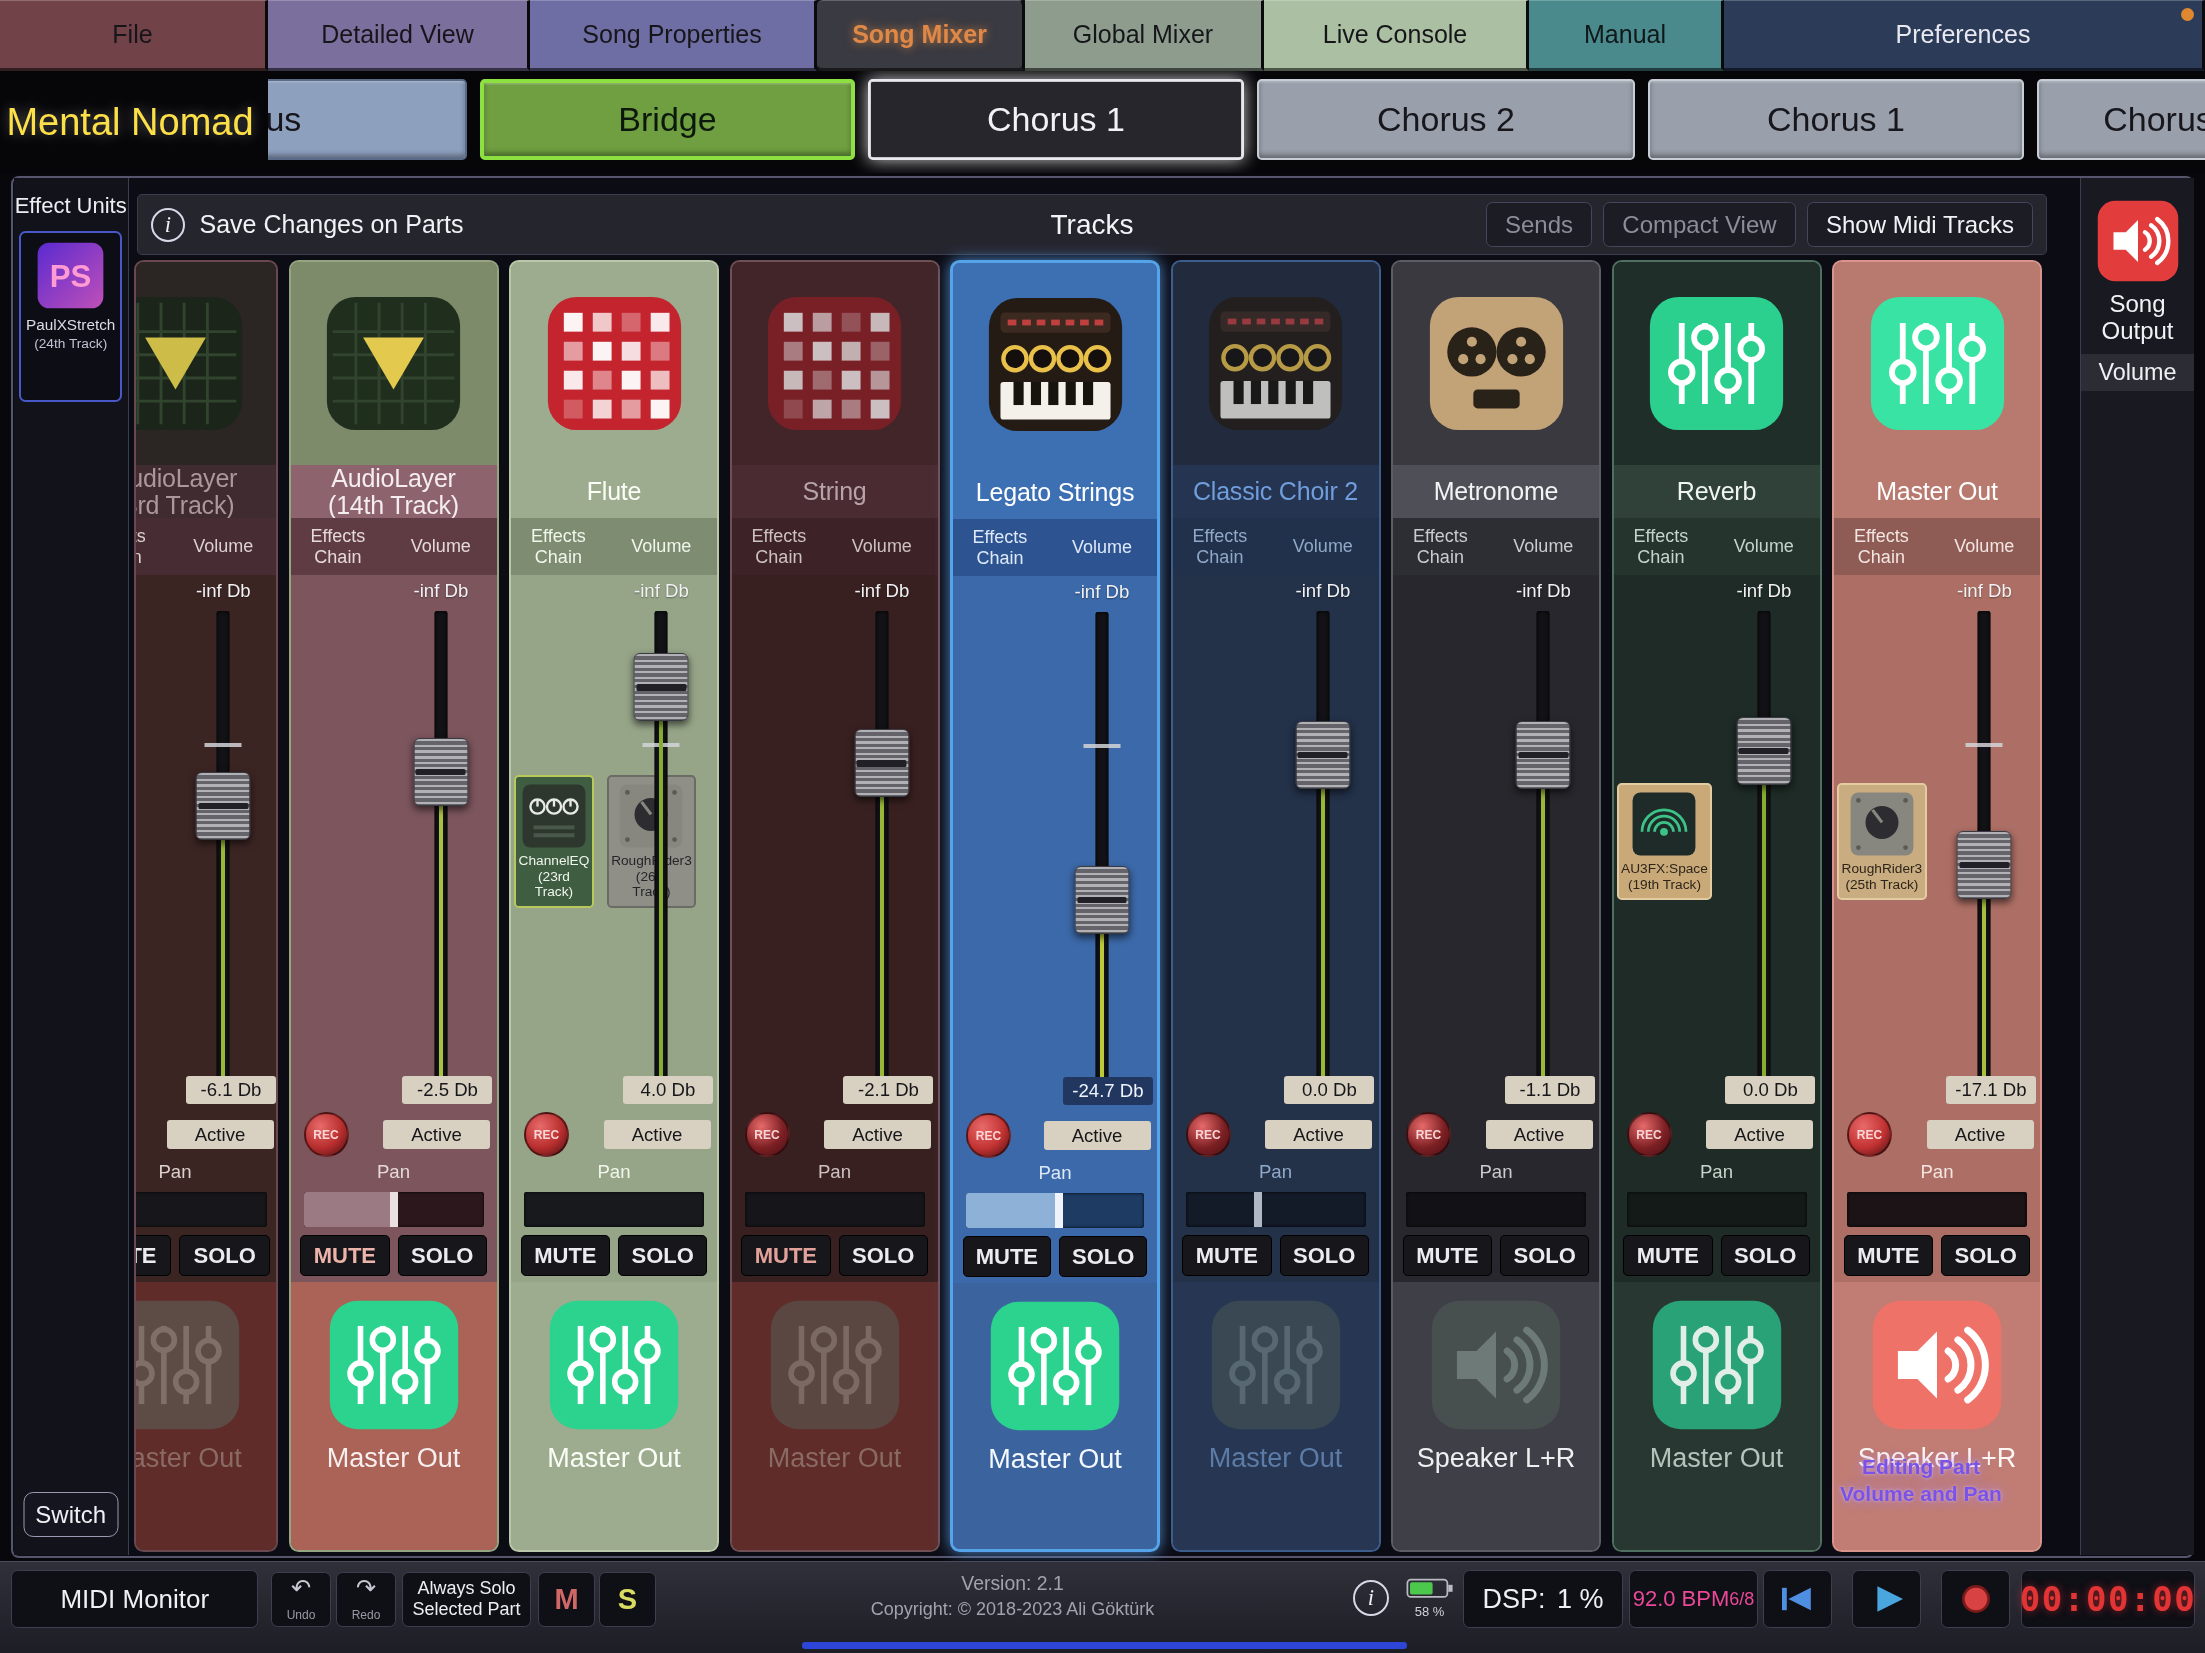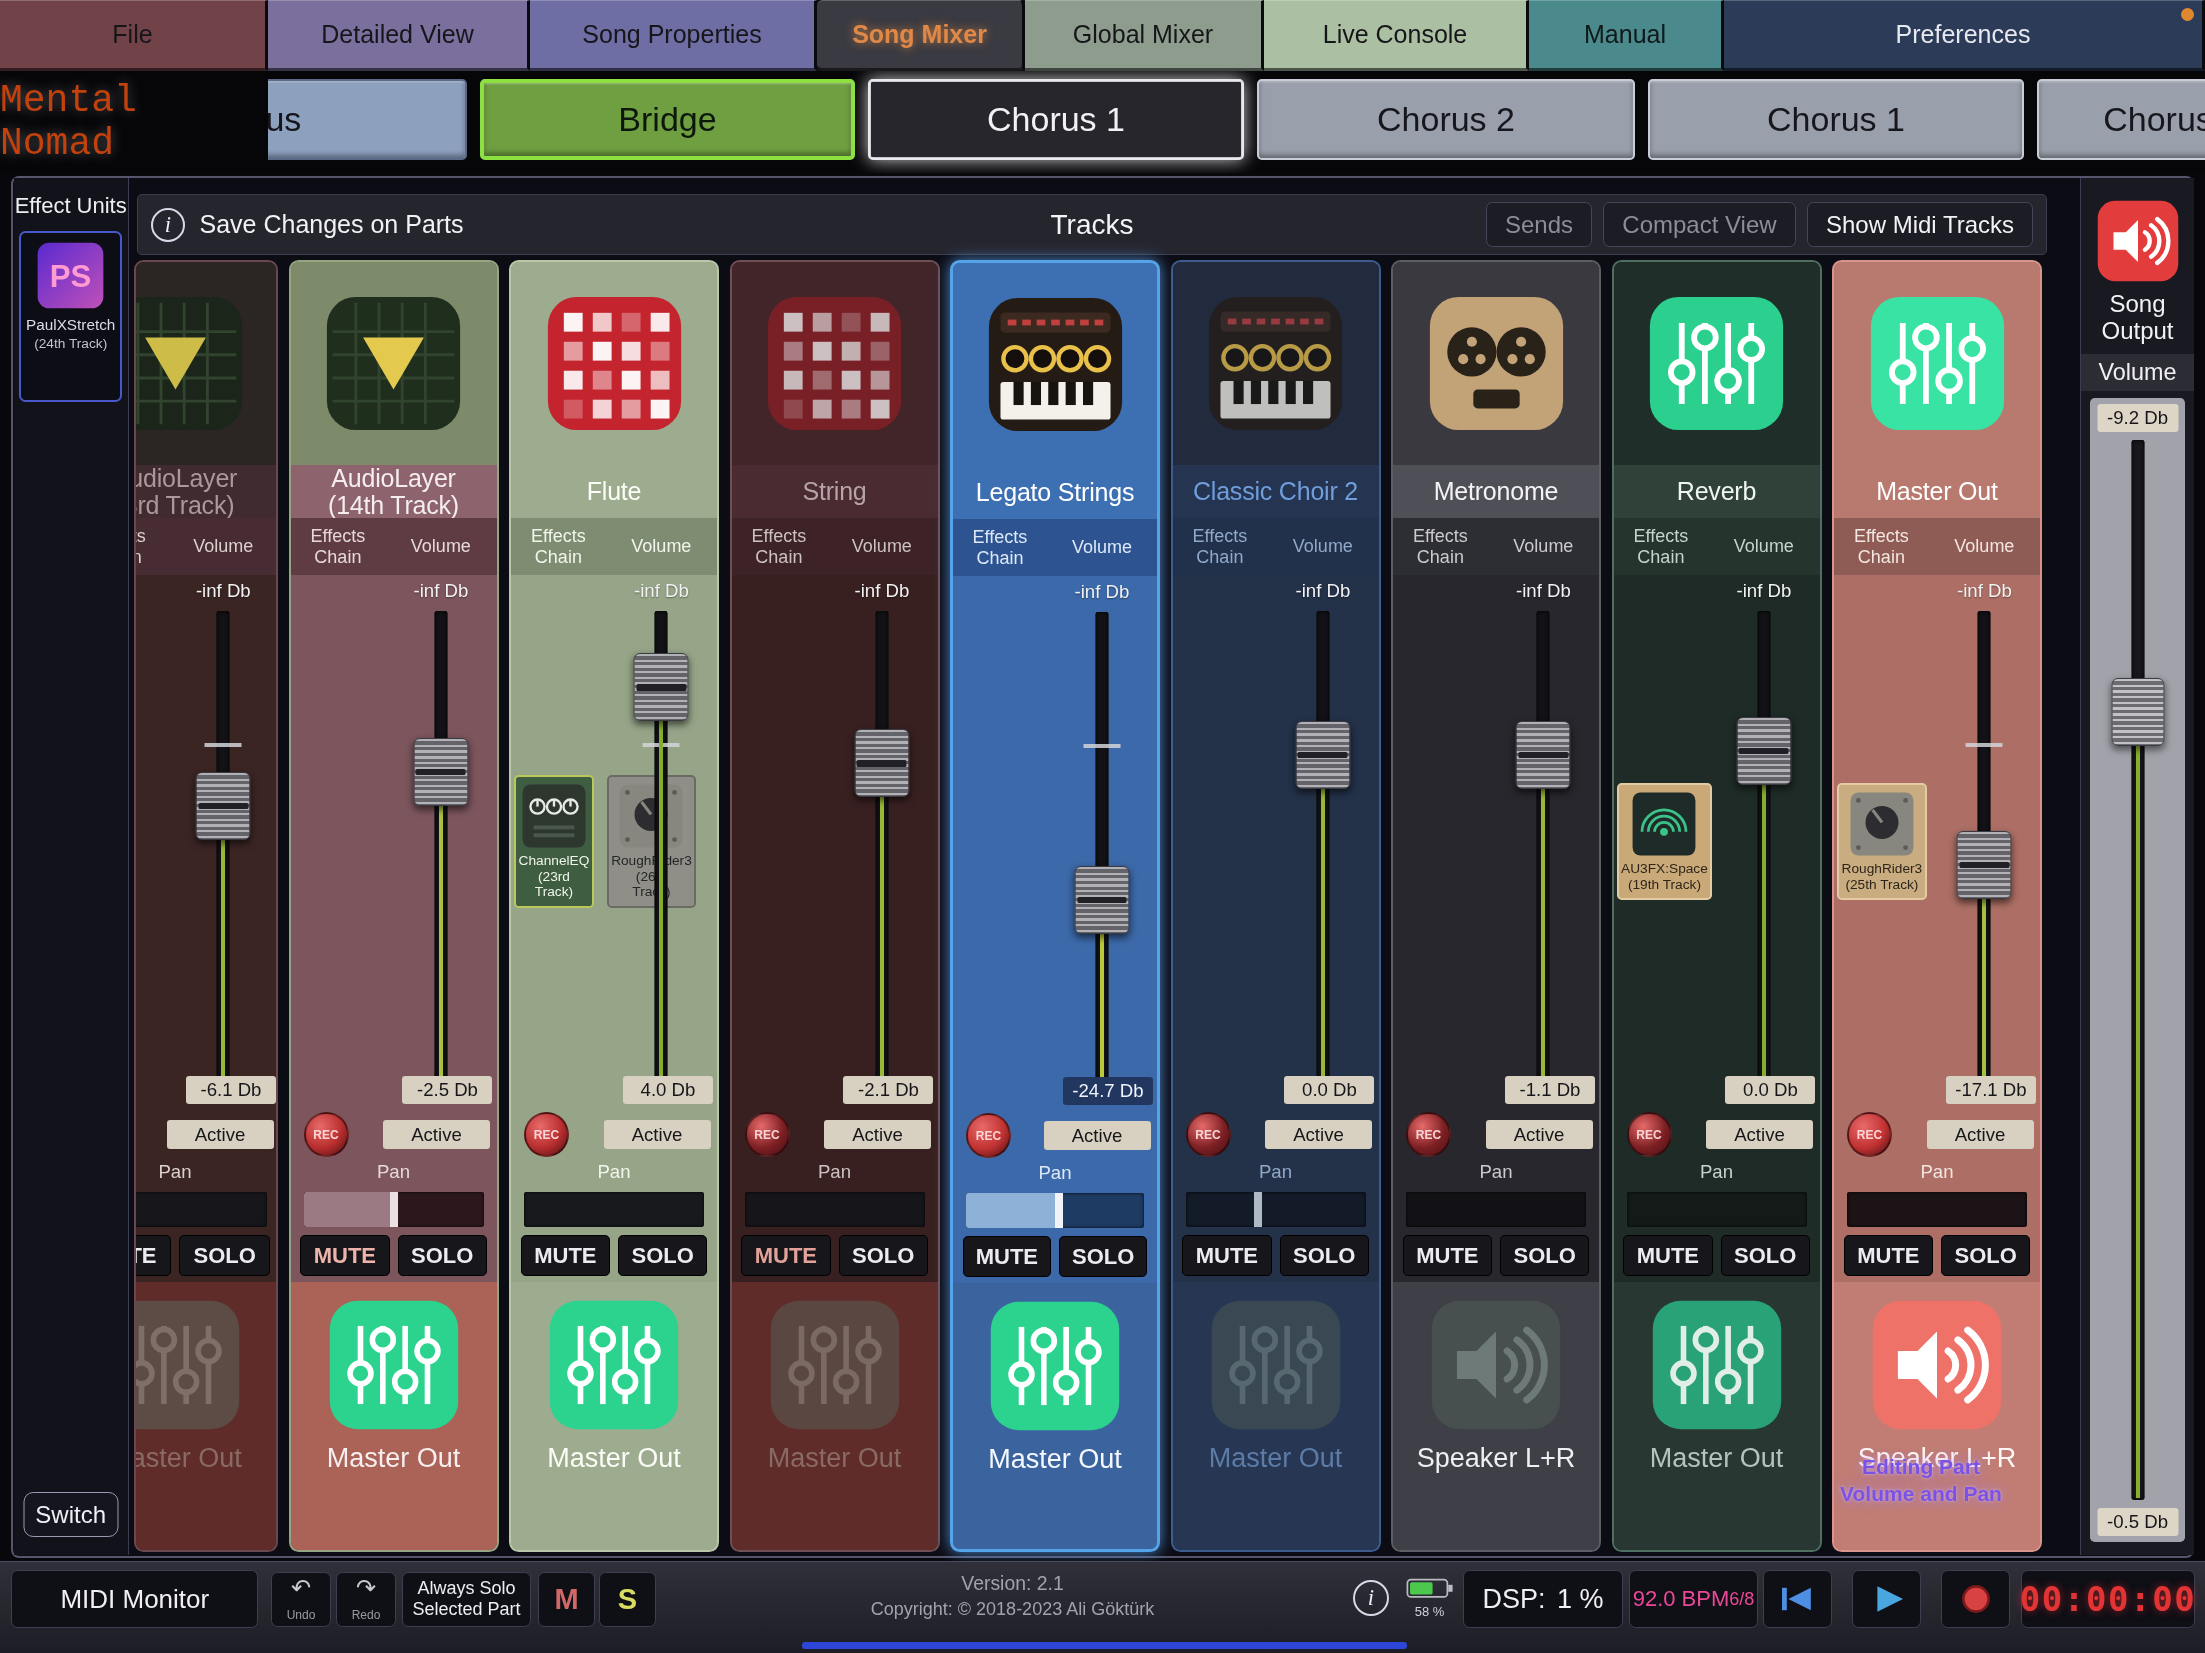--- a/index.html
+++ b/index.html
@@ -17,21 +17,21 @@
 #menu-tabs .menu-tab:nth-child(5){width:239px}
 #menu-tabs .menu-tab:nth-child(6){width:265px}
 #menu-tabs .menu-tab:nth-child(7){width:195px}
 #menu-tabs .menu-tab:nth-child(8){flex:1}
 .menu-tab.selected{text-shadow:0 0 9.7px rgba(235,150,70,.7);font-weight:bold}
 .record-dot{position:absolute;top:8px;right:11.3px;width:13px;height:13px;border-radius:50%}
 
 
 .parts-row{position:absolute;left:0;top:71px;width:2205px;height:102px;background:#060609}
 .brand{position:absolute;left:0;top:0;width:260px;height:102px;display:flex;align-items:center;justify-content:center;
-  color:#c2410c;font-family:Liberation Mono, monospace;font-size:38px;text-shadow:0 0 13px rgba(255,255,255,.35);z-index:5;background:#060609}
+  color:#fde047;font-family:Liberation Sans, sans-serif;font-size:38px;text-shadow:0 0 13px rgba(255,255,255,.35);z-index:5;background:#060609}
 #part-tabs{position:absolute;left:268px;right:0;top:0;bottom:0;display:flex;gap:13px;padding:8px 0 13px 0;overflow:hidden}
 .part-tab{display:flex;align-items:center;justify-content:center;font-size:34px;border-radius:4.8px;overflow:hidden;position:relative;
   box-shadow:inset 0 1.6px 1.6px rgba(255,255,255,.25), inset 0 -3.2px 4.8px rgba(0,0,0,.35)}
 #part-tabs .part-tab:nth-child(1){flex:0 0 320px;margin-left:-121px}
 #part-tabs .part-tab:nth-child(2){flex:0 0 375px}
 #part-tabs .part-tab:nth-child(3){flex:0 0 376px}
 #part-tabs .part-tab:nth-child(4){flex:0 0 378px}
 #part-tabs .part-tab:nth-child(5){flex:0 0 376px}
 #part-tabs .part-tab:nth-child(6){flex:0 0 242px}
 .part-tab.selected{box-shadow:0 0 18px rgba(255,255,255,.8), inset 0 0 0 0.8px #fff}
@@ -913,29 +913,20 @@
   <div class="rightpanel">
     <div class="so-icon"><svg viewBox="0 0 96 96">
           <rect x="2" y="2" width="92" height="92" rx="20" fill="#e23c3c"></rect>
           <polygon points="20,38 34,38 48,24 48,72 34,58 20,58" fill="#ffffff"></polygon>
           <path d="M56 38 a12 12 0 0 1 0 20" stroke="#ffffff" stroke-width="5" fill="none" stroke-linecap="round"></path>
           <path d="M63 30 a22 22 0 0 1 0 36" stroke="#ffffff" stroke-width="5" fill="none" stroke-linecap="round"></path>
           <path d="M70 23 a31 31 0 0 1 0 50" stroke="#ffffff" stroke-width="5" fill="none" stroke-linecap="round"></path>
         </svg></div>
     <div class="so-label">Song Output</div>
     <div class="so-volume">Volume</div>
-    <div class="so-panel">
-      <div class="so-chip top">-9.2 Db</div>
-      <div class="so-fader" id="so-fader" style="--fpos: 0.24;">
-        <div class="so-slot"></div>
-        <div class="so-meter"></div>
-        <div class="so-handle"></div>
-      </div>
-      <div class="so-chip bottom">-0.5 Db</div>
-    </div>
   </div>
 
   <div class="overlay-editing" id="overlay-editing" style="color: rgb(122, 82, 232);">
     <div>Editing Part</div>
     <div>Volume and Pan</div>
   </div>
 
   <div class="bottombar">
     <div class="fpanel midi-btn">MIDI Monitor</div>
     <div class="fpanel ur-btn undo-btn">

